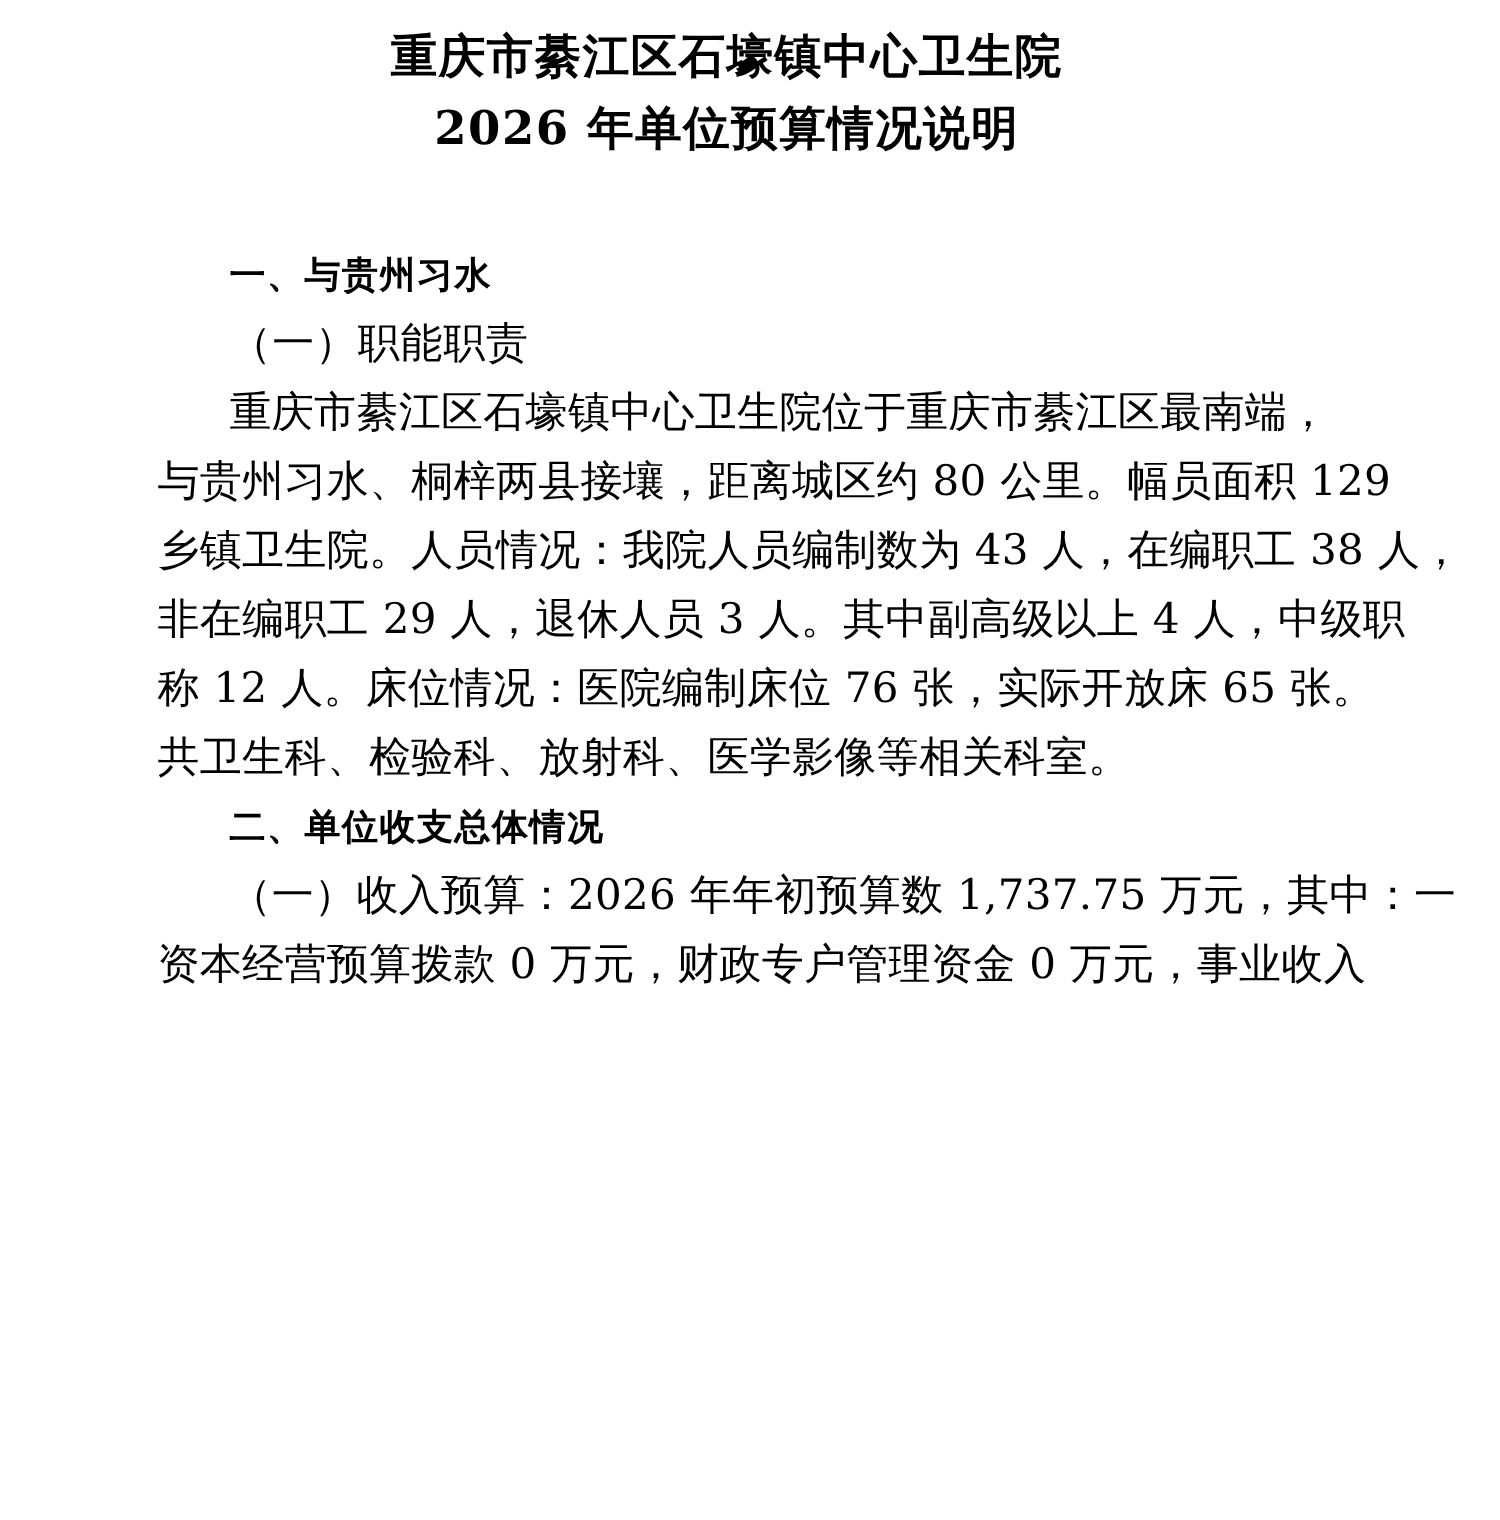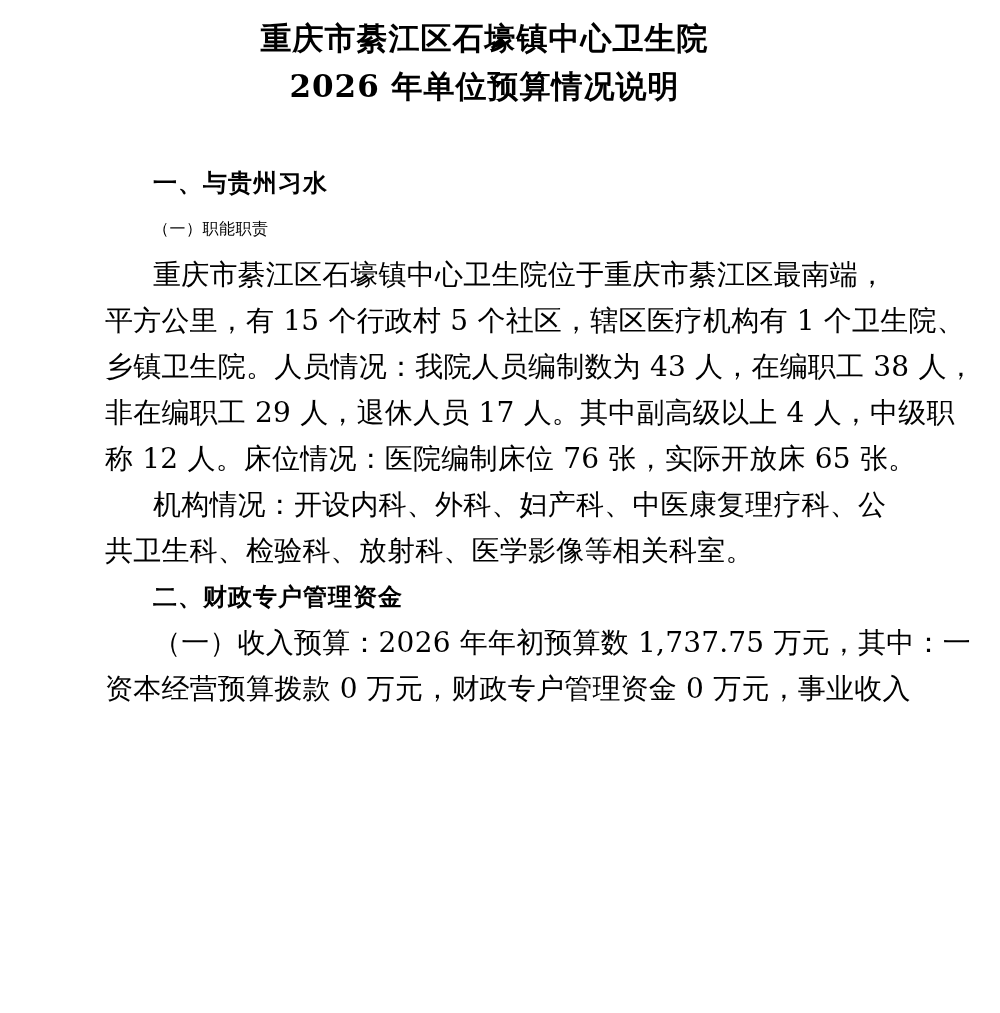--- a/index.html
+++ b/index.html
@@ -39,21 +39,21 @@
   }
   .section-heading {
     font-weight: bold;
     font-size: 24px;
     line-height: 46px;
     text-indent: 48px;
     letter-spacing: 1px;
     margin: 0;
   }
   .sub-heading {
-    font-size: 16px;
+    font-size: 28px;
     line-height: 46px;
     text-indent: 48px;
     letter-spacing: 0.5px;
     margin: 0;
   }
   .para {
     font-size: 28px;
     line-height: 46px;
     margin: 0;
     text-align: justify;
@@ -79,32 +79,31 @@
   </div>
 
   <div class="title-gap"></div>
 
   <h2 class="section-heading">一、与贵州习水</h2>
 
   <div class="sub-heading">（一）职能职责</div>
 
   <div class="para">
     <span class="ln indent">重庆市綦江区石壕镇中心卫生院位于重庆市綦江区最南端，</span>
-    <span class="ln">平方公里，有 15 个行政村 5 个社区，辖区医疗机构有 1 个卫生院、</span>
+    <span class="ln">与贵州习水、桐梓两县接壤，距离城区约 80 公里。幅员面积 129</span>
     <span class="ln">乡镇卫生院。人员情况：我院人员编制数为 43 人，在编职工 38 人，</span>
-    <span class="ln">非在编职工 29 人，退休人员 17 人。其中副高级以上 4 人，中级职</span>
+    <span class="ln">非在编职工 29 人，退休人员 3 人。其中副高级以上 4 人，中级职</span>
     <span class="ln">称 12 人。床位情况：医院编制床位 76 张，实际开放床 65 张。</span>
   </div>
 
 
   <div class="para">
-    <span class="ln indent">机构情况：开设内科、外科、妇产科、中医康复理疗科、公</span>
     <span class="ln">共卫生科、检验科、放射科、医学影像等相关科室。</span>
   </div>
 
-  <h2 class="section-heading">二、财政专户管理资金</h2>
+  <h2 class="section-heading">二、单位收支总体情况</h2>
 
   <div class="para">
     <span class="ln indent">（一）收入预算：2026 年年初预算数 1,737.75 万元，其中：一</span>
     <span class="ln">资本经营预算拨款 0 万元，财政专户管理资金 0 万元，事业收入</span>
   </div>
 
 </div>
 
 </body></html>

